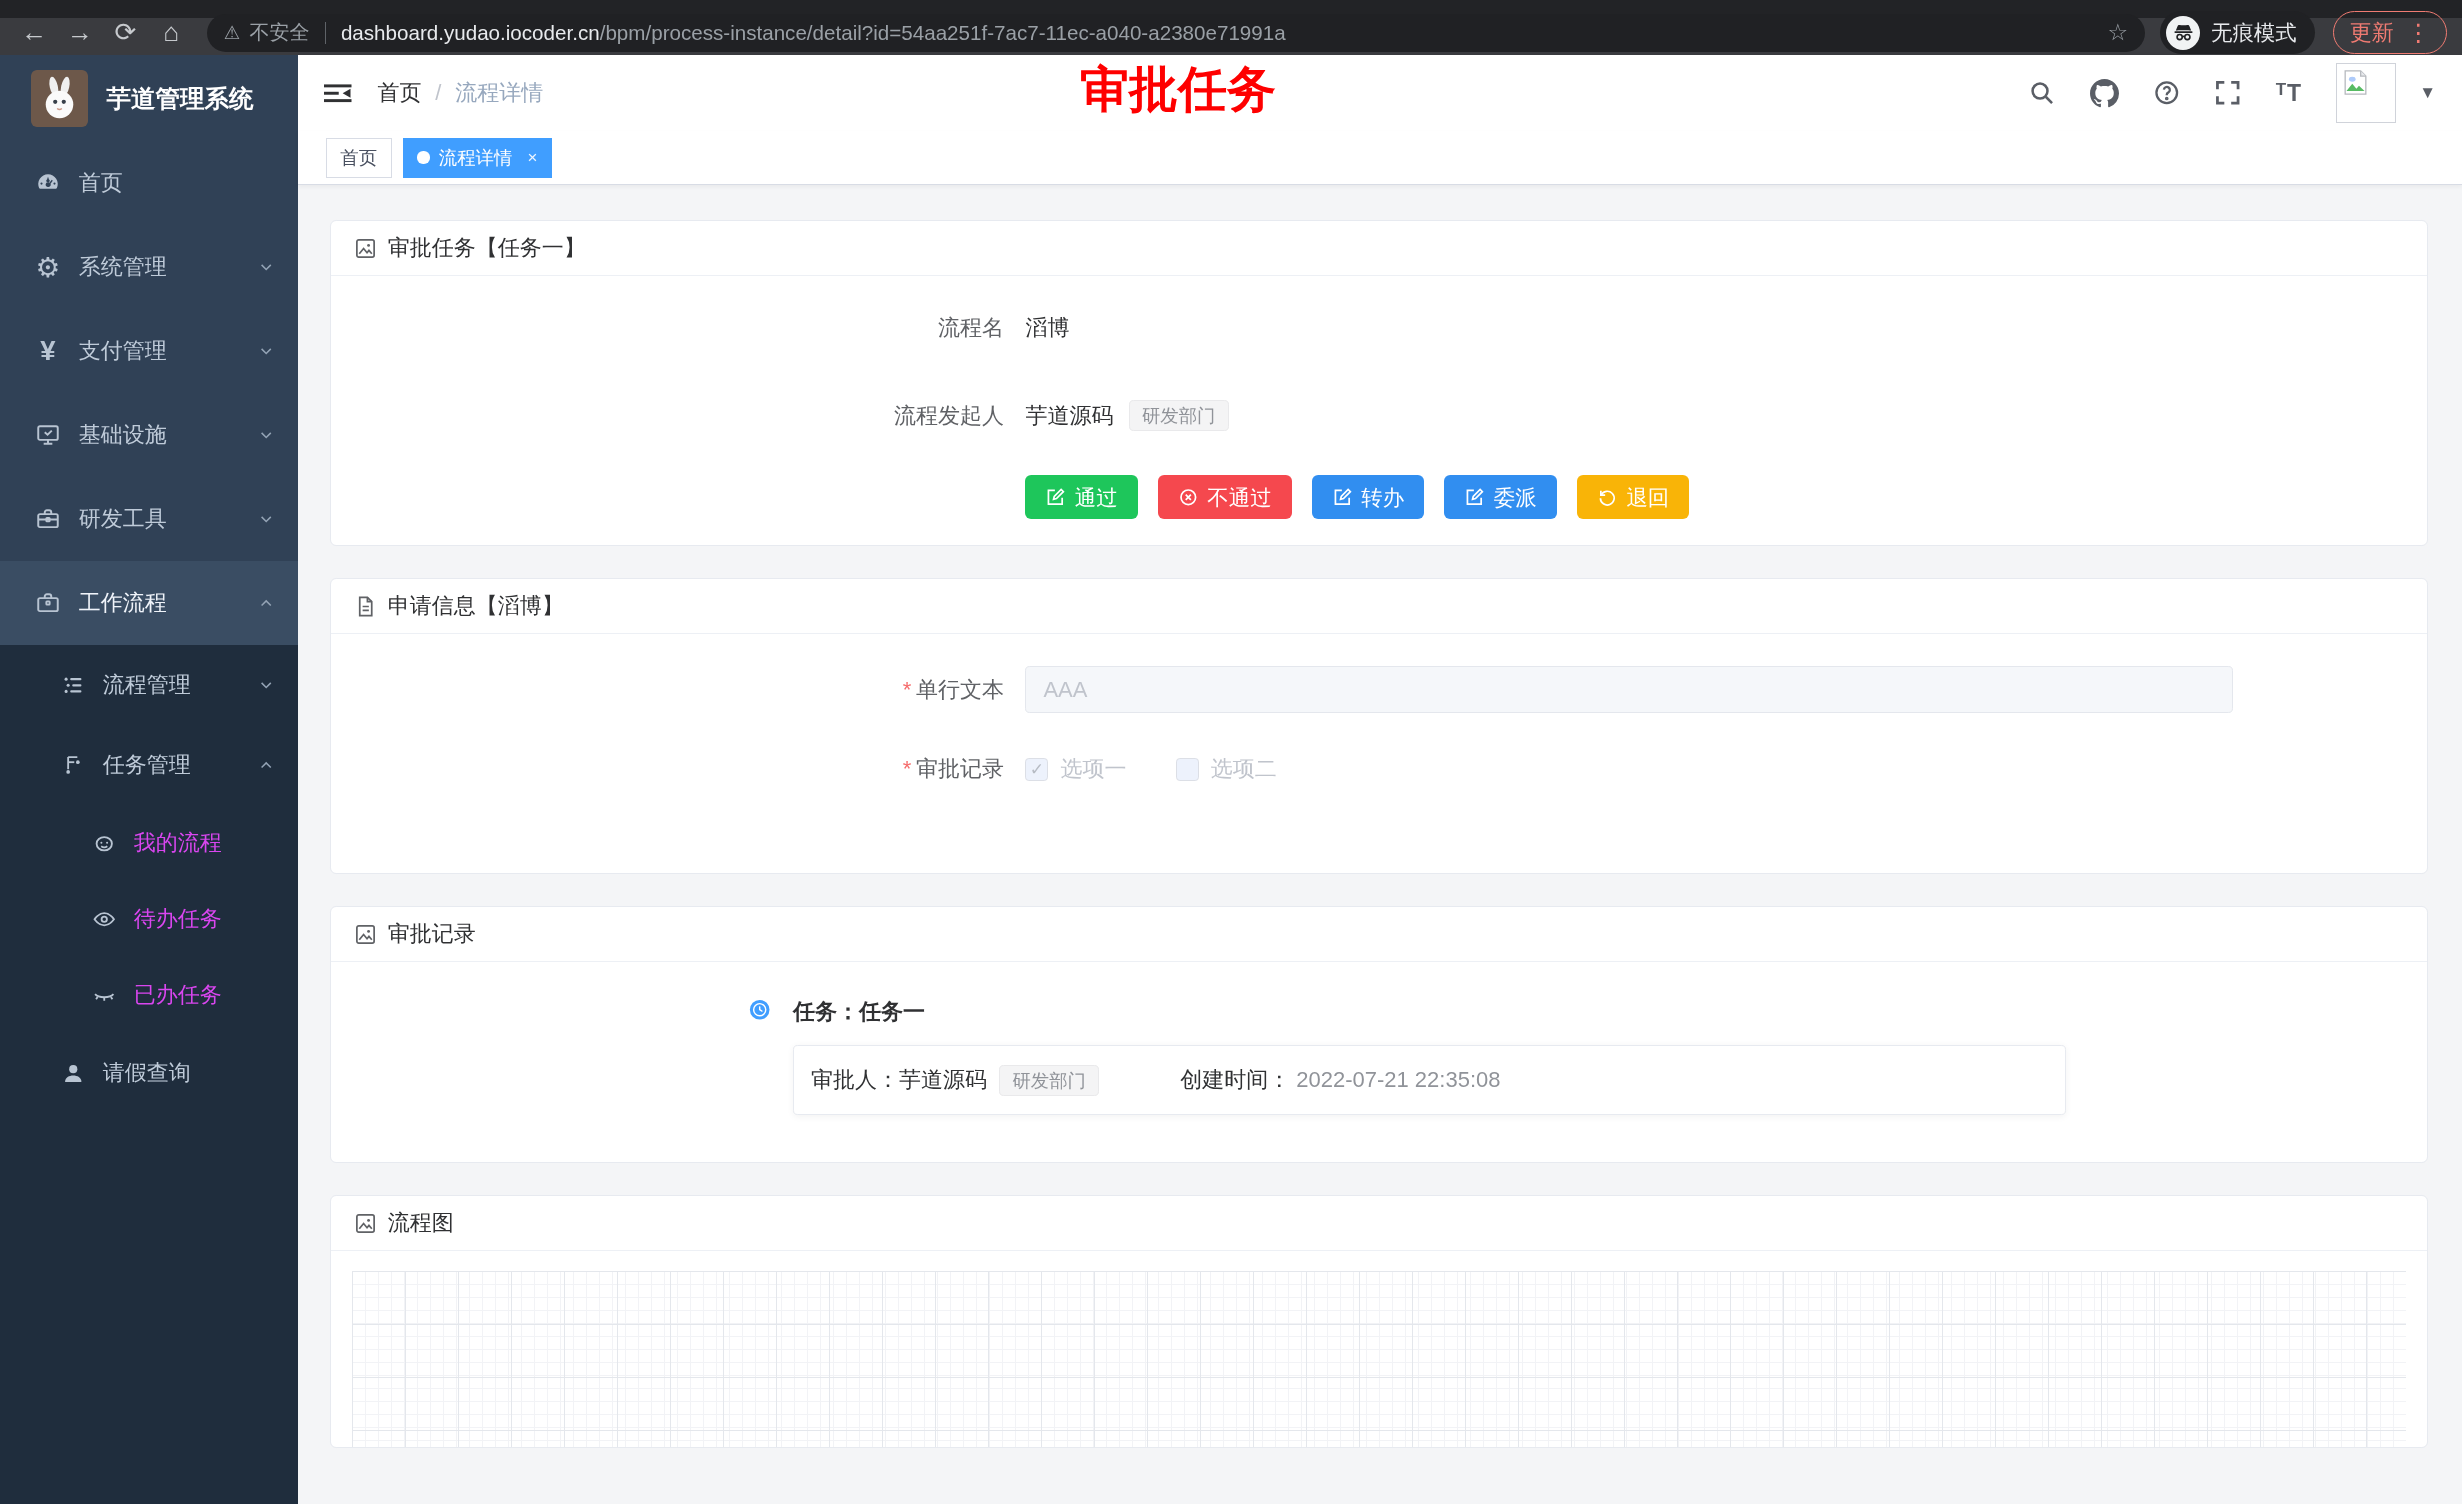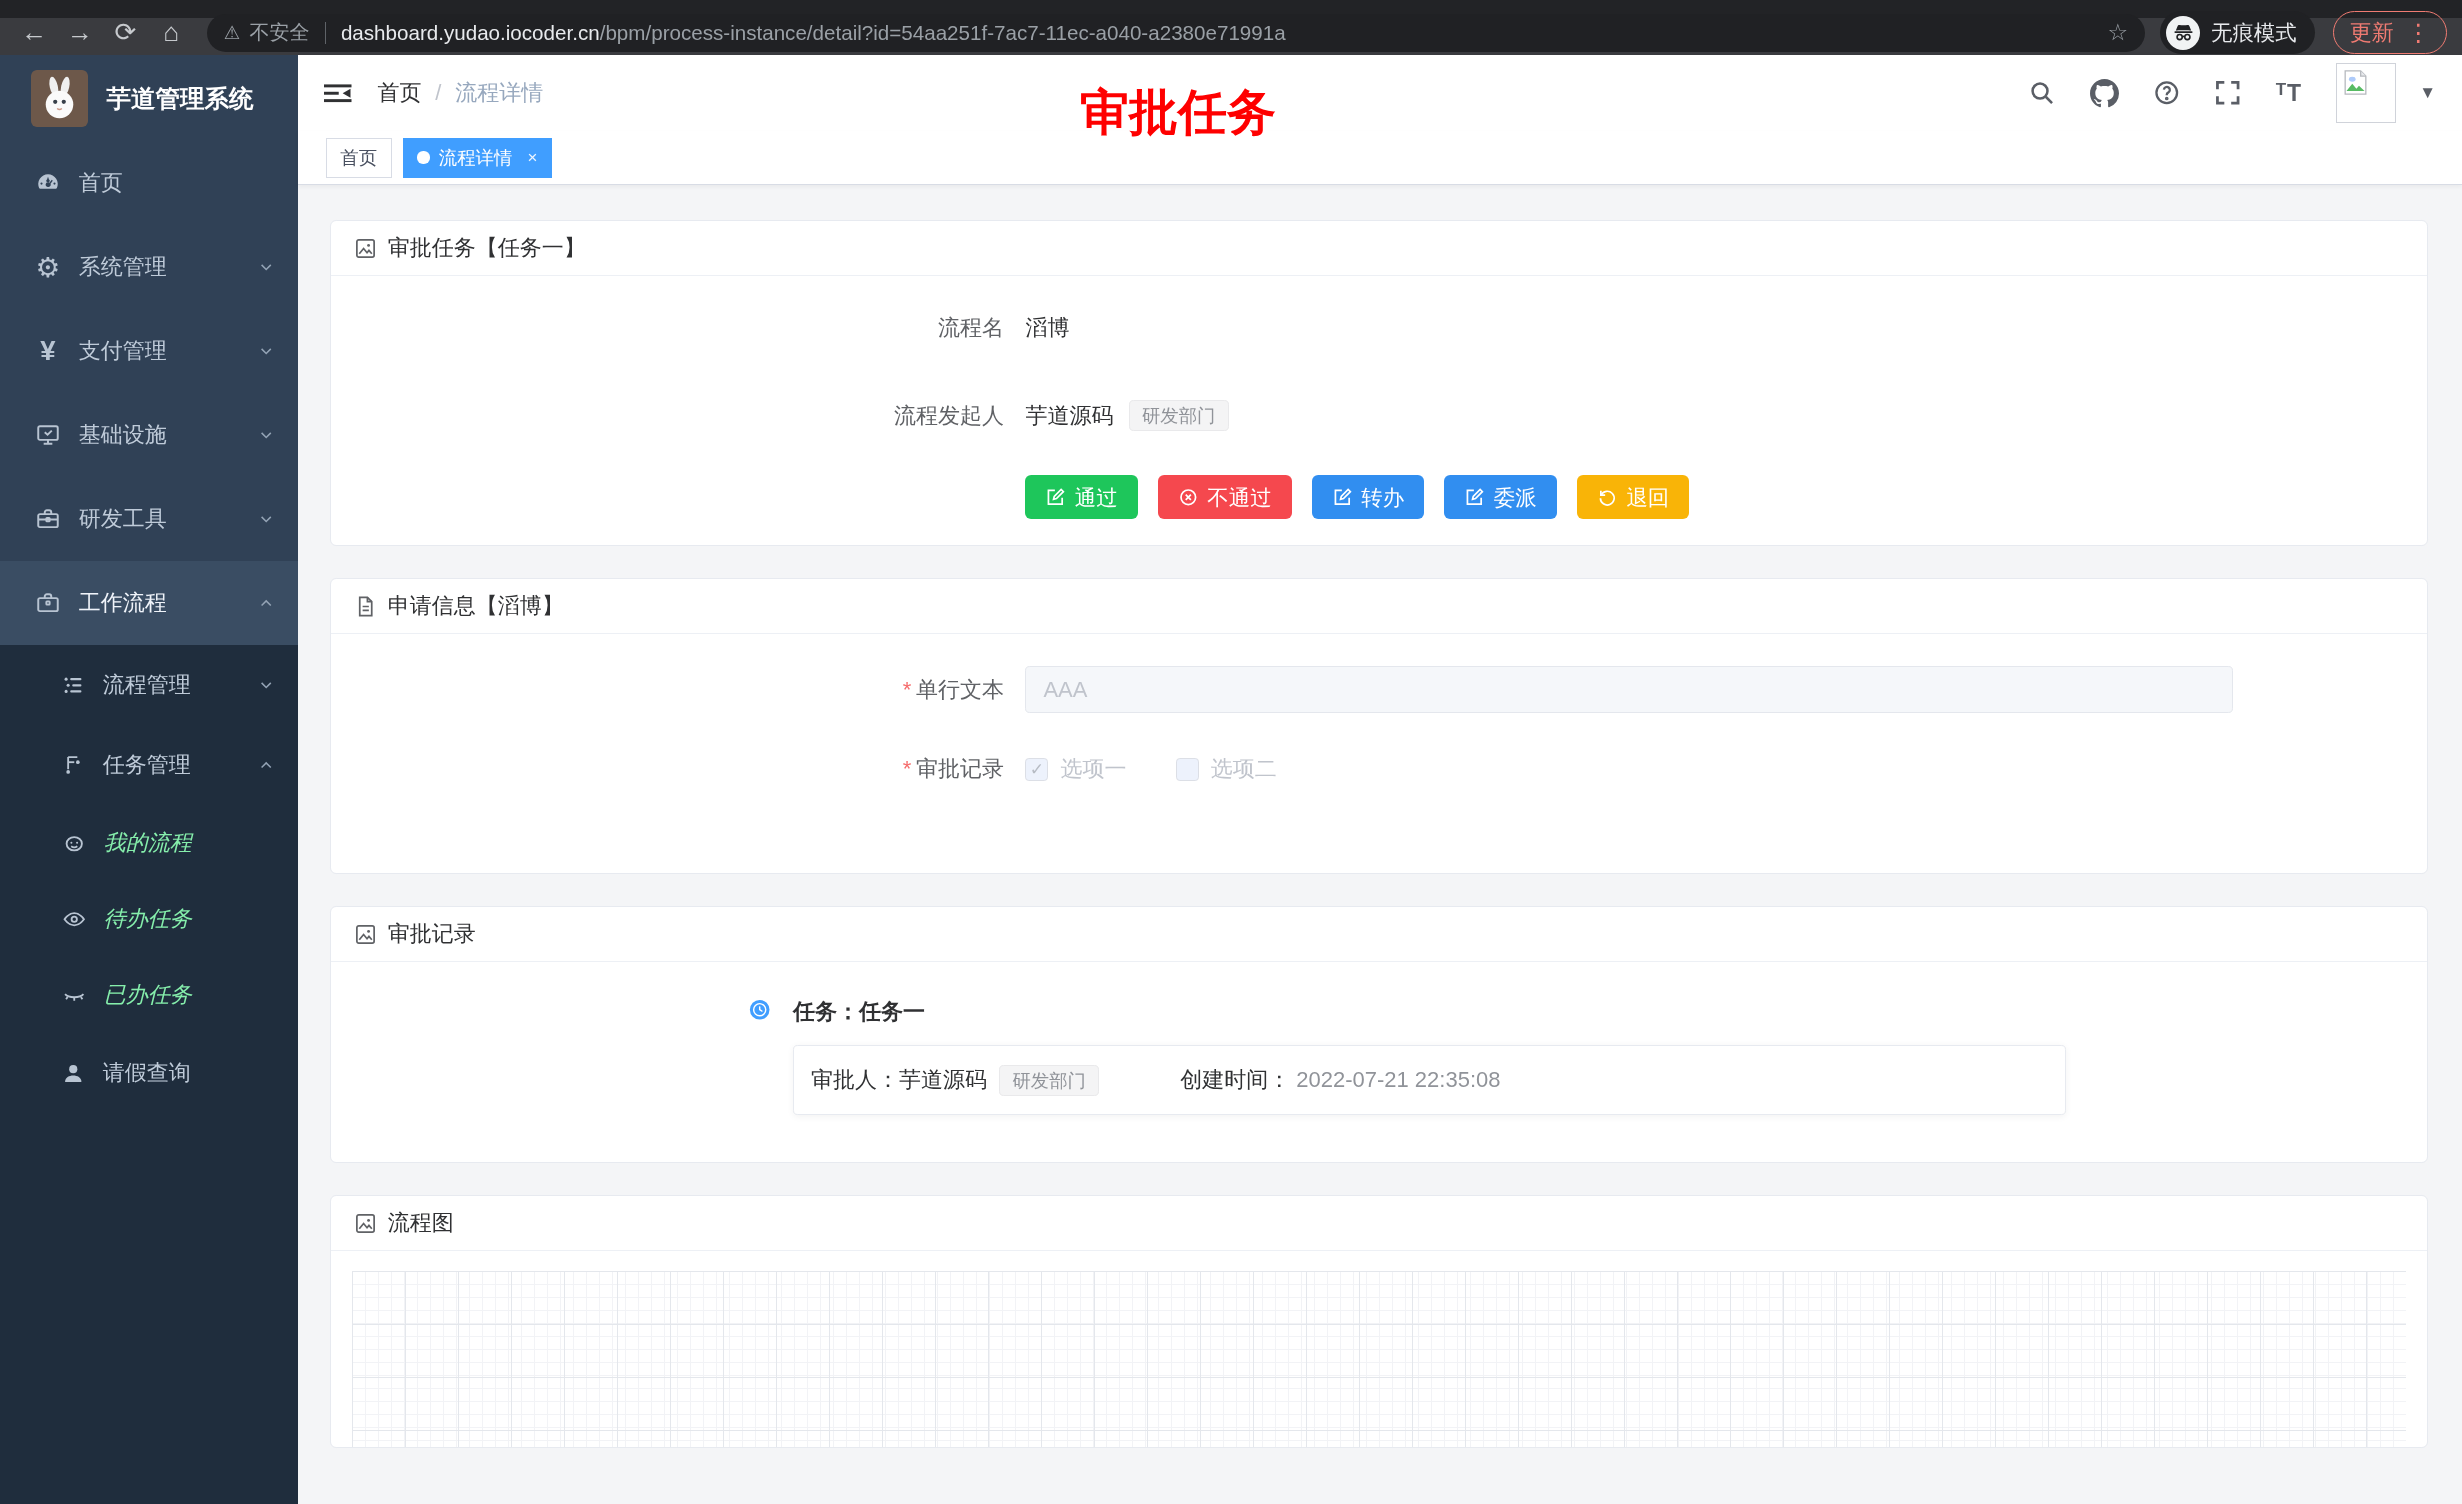--- a/index.html
+++ b/index.html
@@ -36,37 +36,37 @@
   .m-item { height:84px; display:flex; align-items:center; padding:0 23px 0 31px; font-size:22px; cursor:pointer; flex-shrink:0; }
   .m-item .mi { width:34px; display:flex; justify-content:center; color:#b8c4d2; flex-shrink:0; }
   .m-item .ml { margin-left:13.8px; white-space:nowrap; }
   .m-item .arr { margin-left:auto; color:#93a3b5; display:flex; }
   .m-item.active-parent { background:#3a4d63; color:#f0f4fa; }
   .submenu { background:#1f2d3d; flex:1; display:flex; flex-direction:column; }
   .s-item { height:80px; display:flex; align-items:center; padding:0 23px 0 58px; font-size:22px; cursor:pointer; flex-shrink:0; }
   .s-item .mi { width:31px; display:flex; justify-content:center; color:#b8c4d2; flex-shrink:0; }
   .s-item .ml { margin-left:13.8px; white-space:nowrap; }
   .s-item .arr { margin-left:auto; color:#93a3b5; display:flex; }
-  .s-item.lvl2 { padding-left:59px; height:76px; color:#86efac;font-style:italic; }
+  .s-item.lvl2 { padding-left:89px; height:76px; color:#d946ef; }
 
   
   .main { flex:1; display:flex; flex-direction:column; background:#f4f5f7; position:relative; min-width:0; }
   .navbar { height:76px; background:#fff; display:flex; align-items:center; padding:0 26px; flex-shrink:0; }
   .fold { color:#303133; display:flex; cursor:pointer; }
   .crumbs { margin-left:26px; font-size:22px; display:flex; align-items:center; }
   .crumb-home { color:#303133; }
   .crumb-sep { color:#c0c4cc; margin:0 13.8px; }
   .crumb-cur { color:#97a8be; }
   .nav-right { margin-left:auto; display:flex; align-items:center; gap:34px; color:#5a5e66; }
   .nav-ic { display:flex; cursor:pointer; color:#5a5e66; }
   .tt-icon { font-size:23px; font-weight:bold; letter-spacing:0.8px; }
   .tt-icon small { font-size:17px; font-weight:bold; }
   .avatar-box { width:60px; height:60px; background:#fff; border:1.5px solid #d0d3da; display:flex; align-items:flex-start; padding:3.1px; cursor:pointer; }
   .caret { font-size:17px; color:#5a5e66; margin-left:-10.7px; cursor:pointer; }
-  .red-note { position:absolute; top:25px; left:782px; font-size:49px; font-weight:bold; color:#fe0000; z-index:9; white-space:nowrap; }
+  .red-note { position:absolute; top:2px; left:782px; font-size:49px; font-weight:bold; color:#fe0000; z-index:9; white-space:nowrap; }
 
   .tags-bar { height:54px; background:#fff; border-bottom:0.8px solid #d8dce5; box-shadow:0 1.5px 4.6px rgba(0,0,0,.05); display:flex; align-items:center; padding:0 27.5px; gap:10.7px; flex-shrink:0; }
   .tab { height:40px; display:inline-flex; align-items:center; padding:0 13.8px; border:0.8px solid #d8dce5; background:#fff; color:#495060; font-size:18.4px; cursor:pointer; }
   .tab.active { background:#409eff; border-color:#409eff; color:#fff; gap:9.2px; padding:0 13.8px; }
   .tab .dot { width:12.2px; height:12.2px; border-radius:50%; background:#fff; }
   .tab .close { font-size:17px; margin-left:6.1px; opacity:.9; }
 
   .content { flex:1; padding:35px 34px 0 32px; overflow:hidden; }
   .card { background:#fff; border:0.8px solid #e7eaf0; border-radius:6.1px; margin-bottom:32px; }
   .card-header { height:55px; display:flex; align-items:center; gap:10.7px; padding:0 23px; border-bottom:0.8px solid #edf0f5; font-size:22px; color:#303133; }

